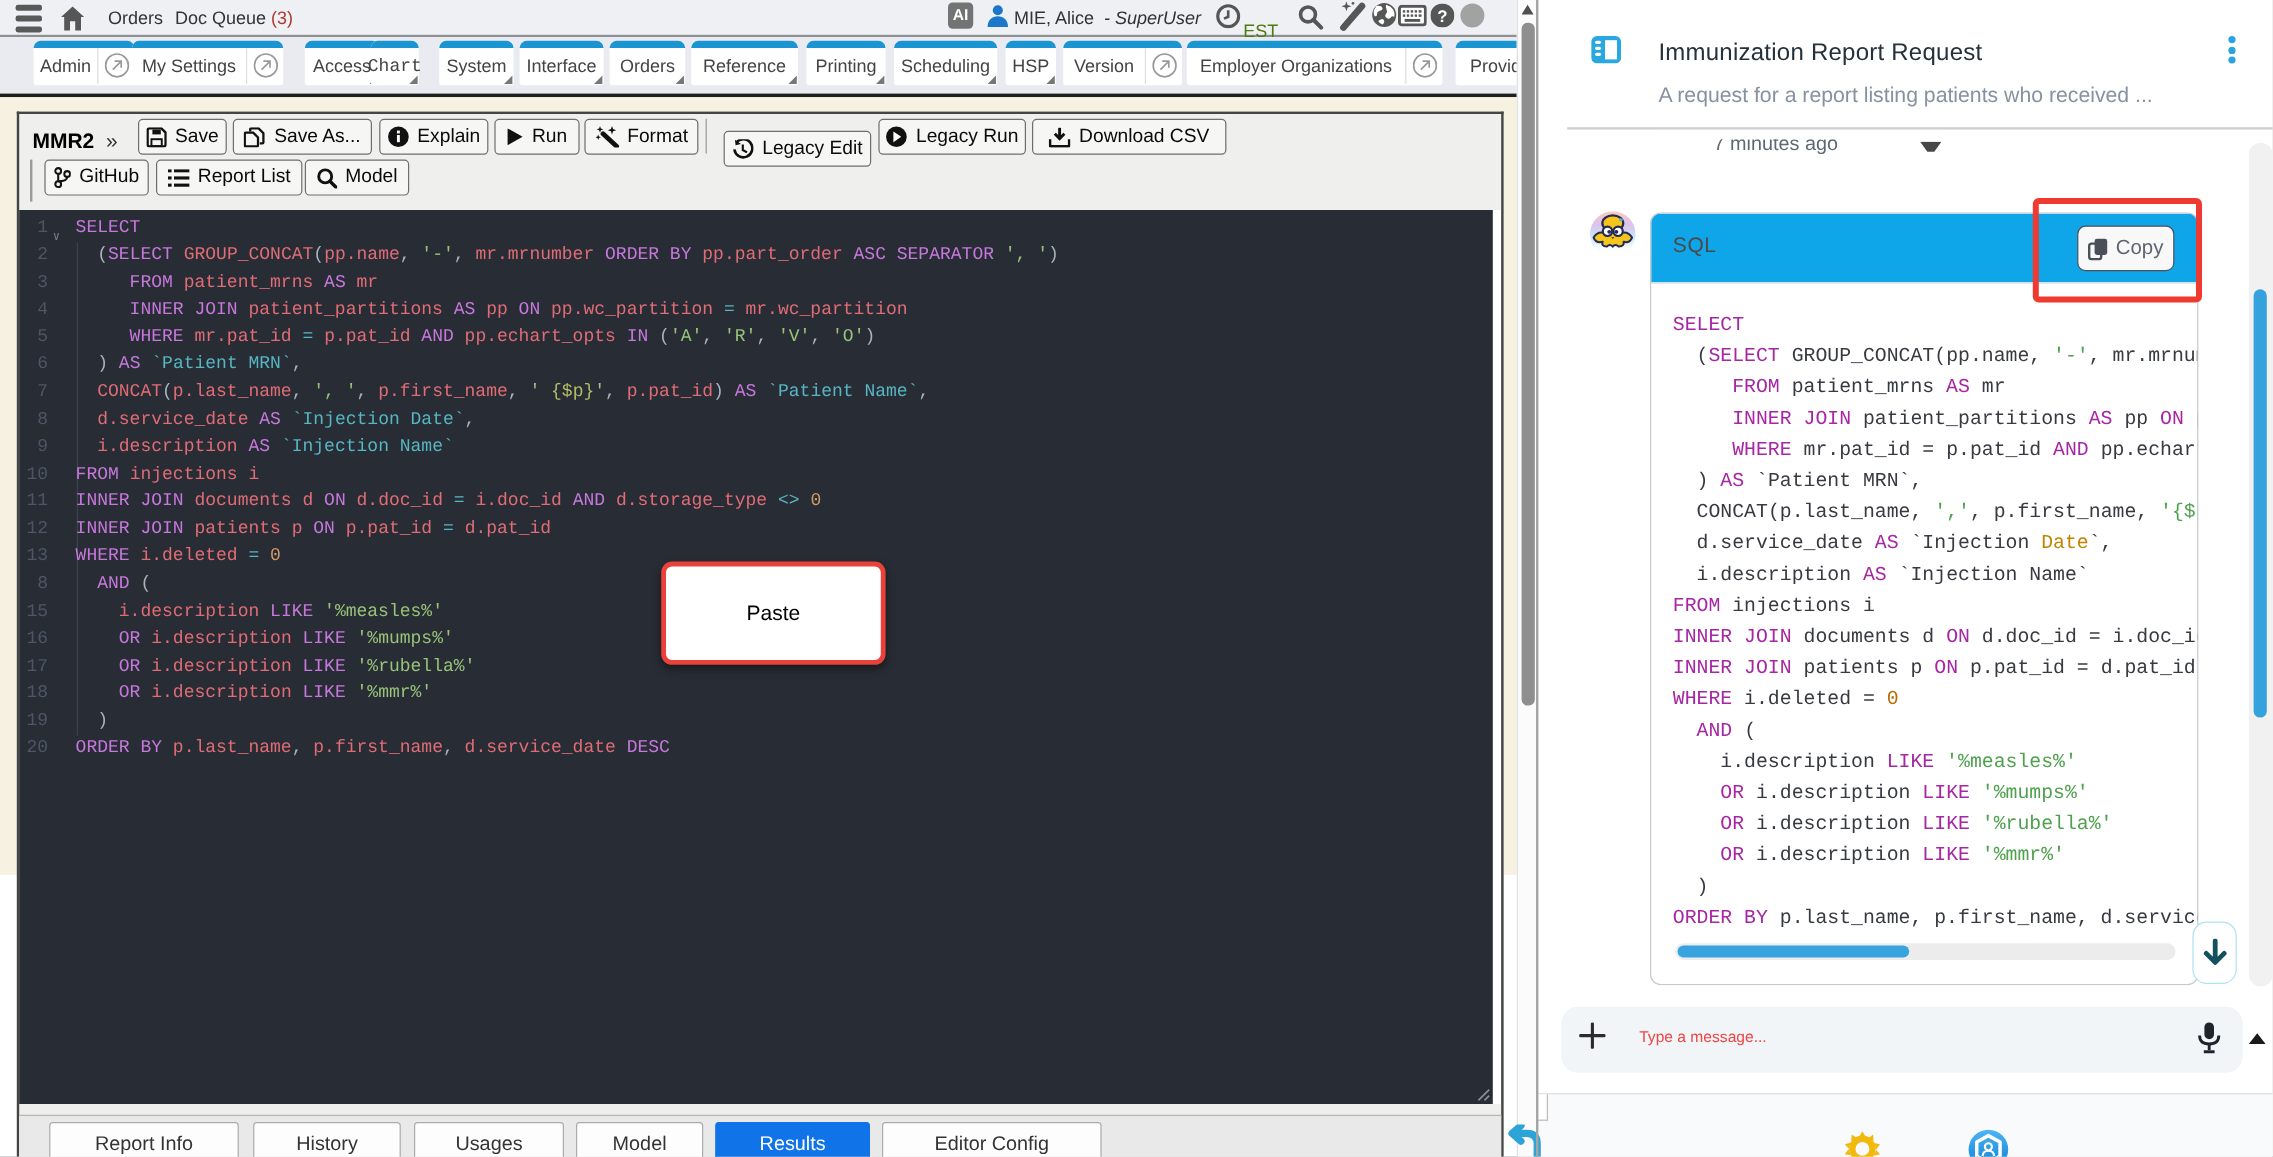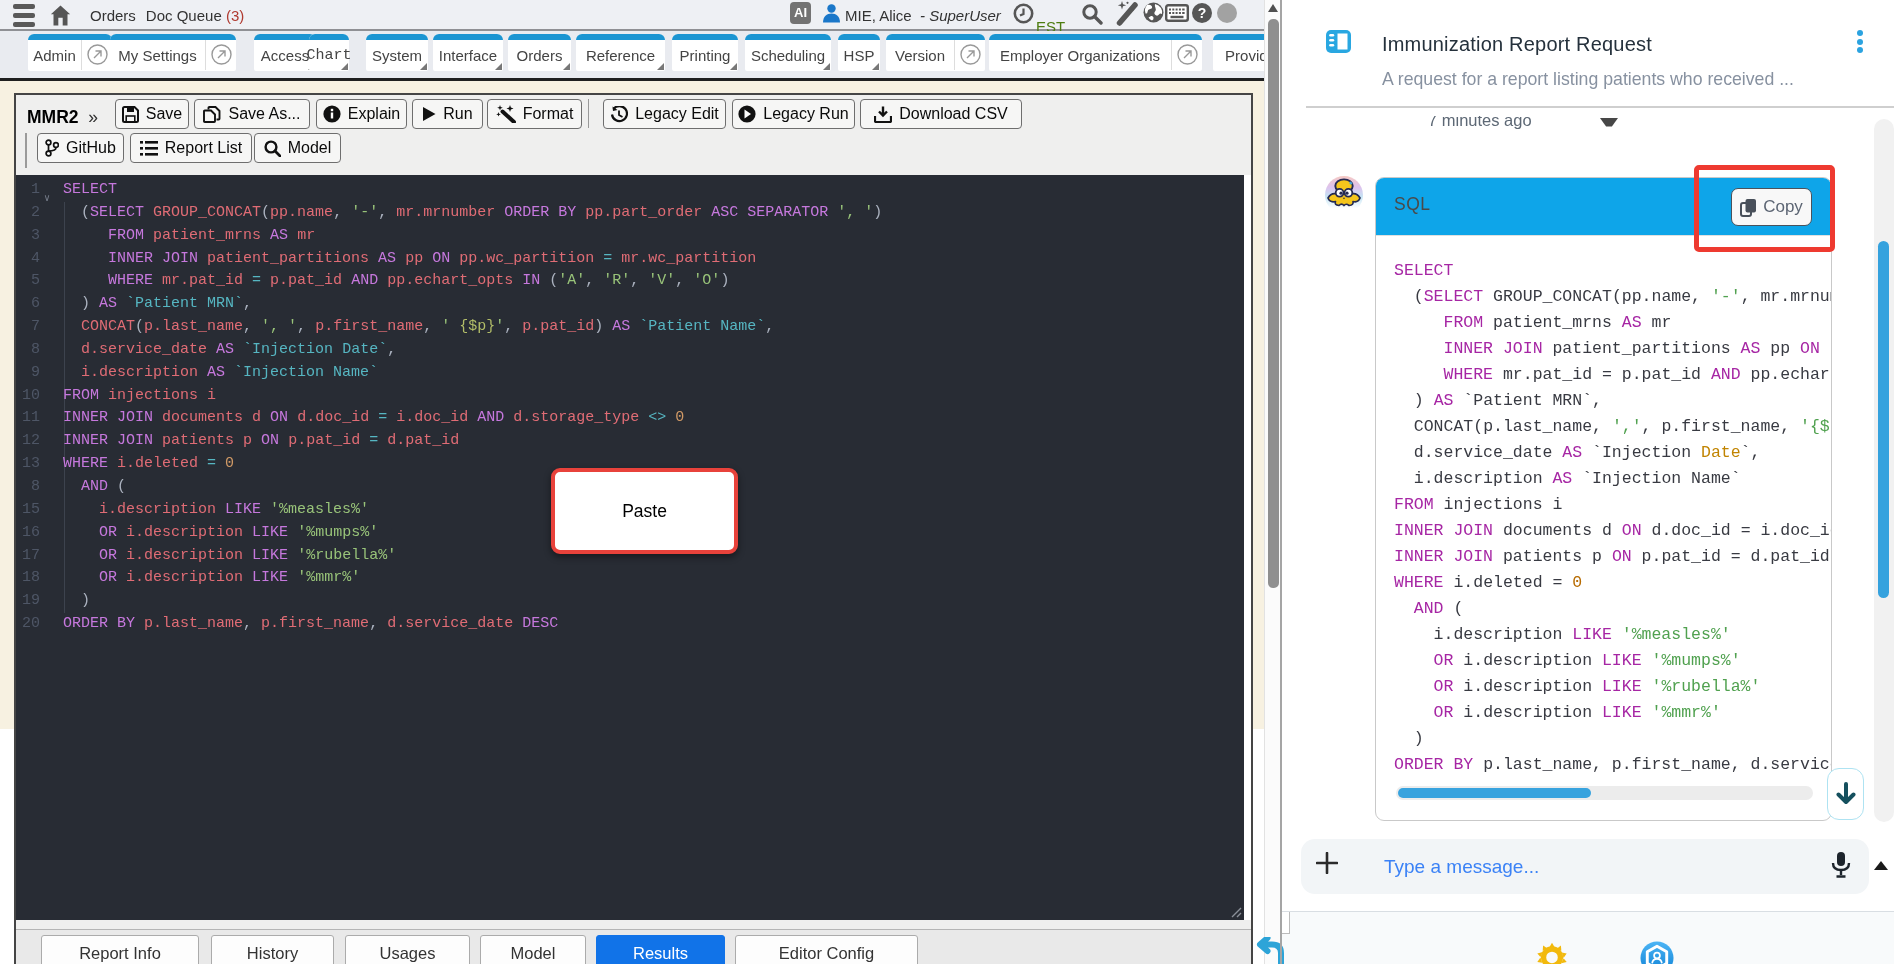--- a/index.html
+++ b/index.html
@@ -93,21 +93,21 @@
 #hsb { position:absolute; left:20px; top:608px; width:417px; height:14px; background:#ececec; border-radius:7px; }
 #hsb .thumb { position:absolute; left:2px; top:2px; width:193px; height:10px; background:#38a3de; border-radius:5px; }
 
 #vtrack { position:absolute; left:594px; top:119px; width:20px; height:703px; background:#f1f1f1; border-radius:10px; z-index:4; }
 #vthumb { position:absolute; left:4px; top:122px; width:11px; height:357px; background:#35a2de; border-radius:5.5px; }
 
 #dnbtn { position:absolute; left:547px; top:768px; width:37px; height:52px; background:#fff; border:1.5px solid #aee3f2; border-radius:12px; z-index:6; display:flex; align-items:center; justify-content:center; }
 
 #inputbar { position:absolute; left:21px; top:839px; width:568px; height:55px; background:#f2f5f7; border-radius:14px; }
 #plus { position:absolute; left:36px; top:852px; width:22px; height:22px; }
-#placeholder { position:absolute; left:104px; top:856px; font-size:19px; color:#3b82f6; }
+#placeholder { position:absolute; left:86px; top:856px; font-size:13px; color:#ef4444; }
 #upcaret { position:absolute; left:594px; top:861px; width:0; height:0; border-left:7px solid transparent; border-right:7px solid transparent; border-bottom:9px solid #1a1a1a; }
 
 #chatfoot { position:absolute; left:1px; top:911px; width:613px; height:53px; background:#f8fafb; border-top:1.5px solid #d9dee3; }
 </style>
 </head>
 <body>
 
 <div class="abs" id="topbar">
   <div id="hamb" style="position:absolute;left:13px;top:4px;">
     <span></span>
@@ -279,21 +279,21 @@
           </svg>Explain</div>
         <div class="btn" style="left: 396px; top: 4px; width: 71px;"><svg width="14" height="16" viewBox="0 0 14 16">
             <path d="M1 1 L13.5 8 L1 15 Z" fill="#111"></path>
           </svg>Run</div>
         <div class="btn" style="left: 471px; top: 4px; width: 95px;"><svg width="20" height="18" viewBox="0 0 20 18">
             <path d="M6.5 6.5 L18 17" stroke="#111" stroke-width="4" stroke-linecap="round"></path>
             <path d="M14 0 L14.9 2.6 L17.5 3.5 L14.9 4.4 L14 7 L13.1 4.4 L10.5 3.5 L13.1 2.6 Z" fill="#111"></path>
             <path d="M4 0 L4.7 2.1 L6.8 2.8 L4.7 3.5 L4 5.6 L3.3 3.5 L1.2 2.8 L3.3 2.1 Z" fill="#111"></path>
             <path d="M2.5 7 L3.1 8.7 L4.8 9.3 L3.1 9.9 L2.5 11.6 L1.9 9.9 L0.2 9.3 L1.9 8.7 Z" fill="#111"></path>
           </svg>Format</div>
-        <div class="btn" style="left: 587px; top: 4px; width: 123px;"><svg width="18" height="17" viewBox="0 0 18 17">
+        <div class="btn" style="left: 587px; top: 14px; width: 123px;"><svg width="18" height="17" viewBox="0 0 18 17">
             <path d="M3.5 3 A7.5 7.5 0 1 1 2 8.5" fill="none" stroke="#111" stroke-width="2.2"></path>
             <path d="M2.5 0.5 L3 5 L7.5 4" fill="#111"></path>
             <path d="M9 4.5 L9 9 L12.5 11" stroke="#111" stroke-width="1.8" fill="none"></path>
           </svg>Legacy Edit</div>
         <div class="btn" style="left: 716px; top: 4px; width: 123px;"><svg width="18" height="18" viewBox="0 0 18 18">
             <circle cx="9" cy="9" r="8.6" fill="#111"></circle>
             <path d="M6.5 4.5 L13 9 L6.5 13.5 Z" fill="#fff"></path>
           </svg>Legacy Run</div>
         <div class="btn" style="left: 844px; top: 4px; width: 162px;"><svg width="18" height="17" viewBox="0 0 18 17">
             <path d="M9 0.5 L9 9 M5 5.5 L9 9.5 L13 5.5" stroke="#111" stroke-width="2.4" fill="none"></path>

